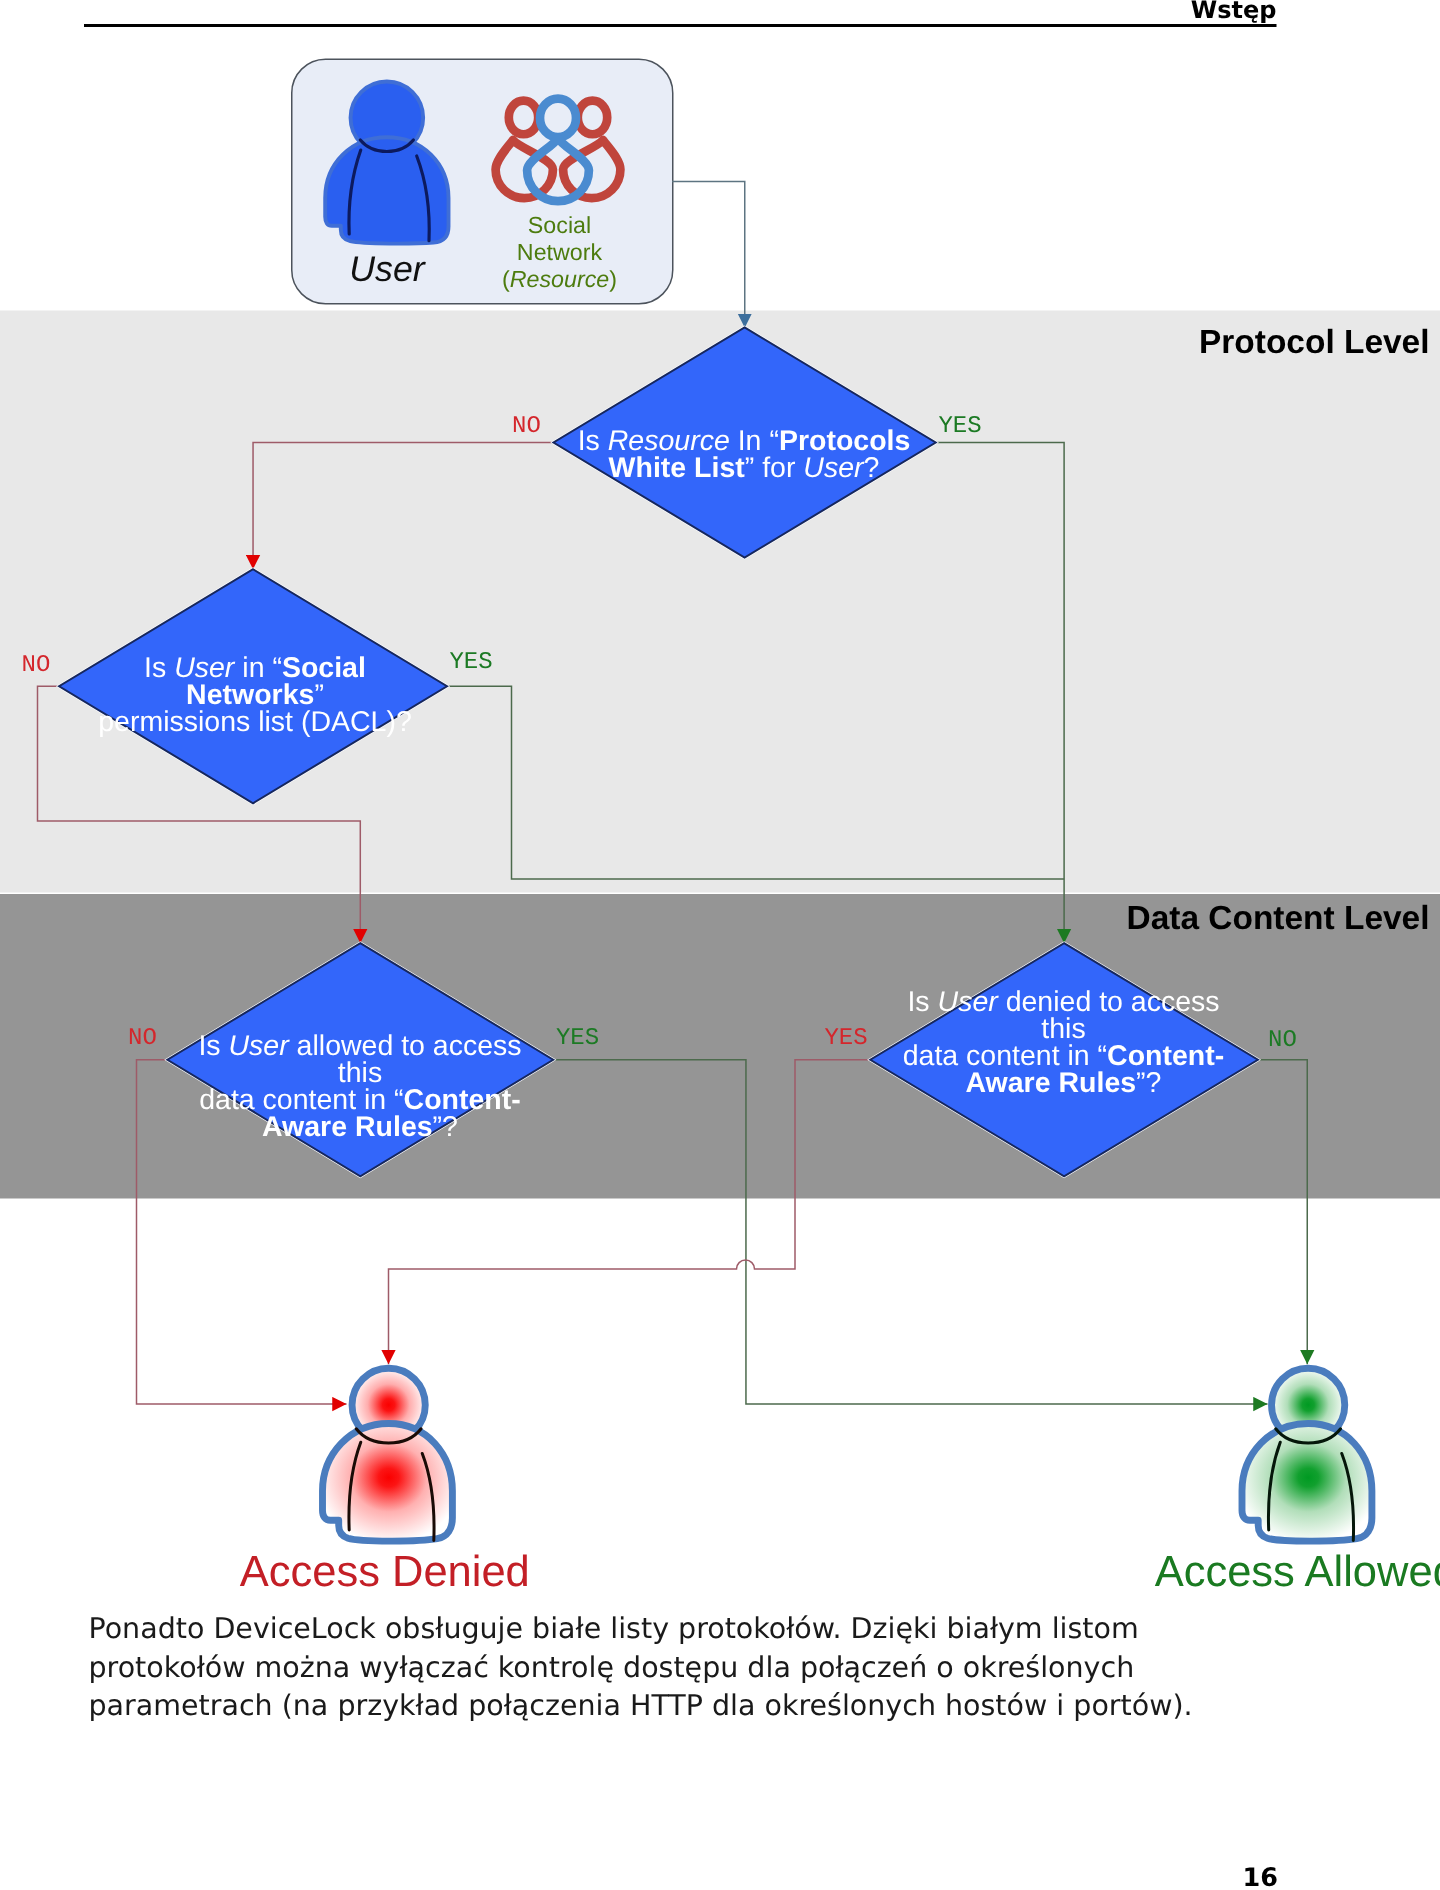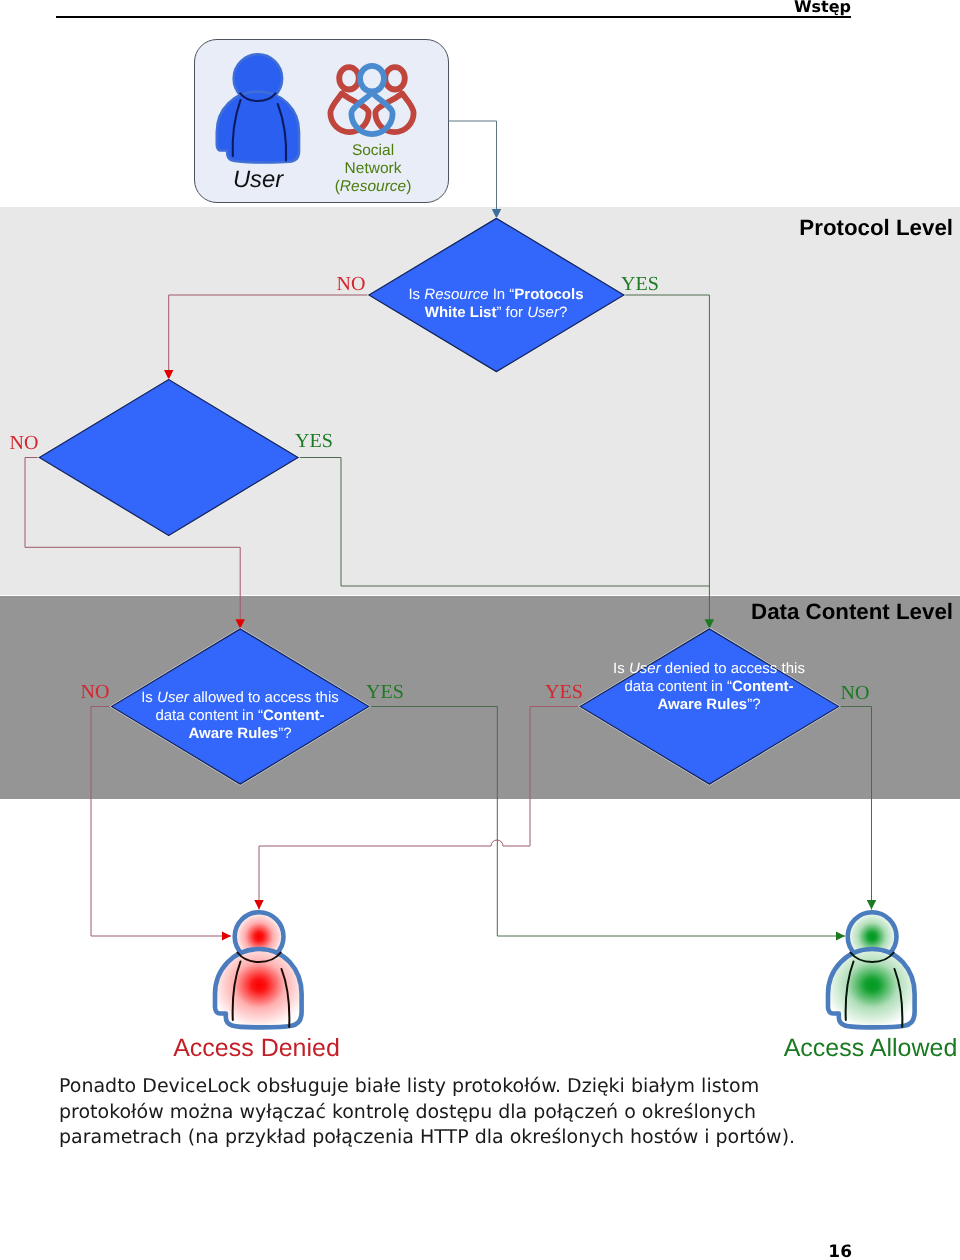--- a/index.html
+++ b/index.html
@@ -26,30 +26,30 @@
   .tb-res{position:absolute;left:312px;top:141.5px;width:122px;text-align:center;
           font-family:"Liberation Sans",sans-serif;font-size:15.5px;line-height:17.8px;color:#4d7c0f;}
   .tb-res i{font-style:italic;}
 
   
   svg.diagram{position:absolute;left:0;top:0;width:960px;height:1260px;}
 
 
   
   .dtext{position:absolute;color:#ffffff;font-family:"Liberation Sans",sans-serif;
-         font-size:15px;line-height:17.9px;text-align:center;}
+         font-size:19px;line-height:17.9px;text-align:center;}
   .dtext i{font-style:italic;}
   .dtext b{font-weight:bold;}
   
-  .elab{position:absolute;font-family:Liberation Serif, serif;font-size:20px;line-height:16px;}
+  .elab{position:absolute;font-family:Liberation Mono, monospace;font-size:16px;line-height:16px;}
   .elab.no{color:#d4262c;}
   .elab.yes{color:#1c7a24;}
 
   
-  .outcome{position:absolute;font-family:"Liberation Sans",sans-serif;font-size:25px;line-height:22.3px;}
+  .outcome{position:absolute;font-family:"Liberation Sans",sans-serif;font-size:29px;line-height:22.3px;}
   .outcome.denied{left:109px;top:1037px;width:295px;text-align:center;color:#c31f26;}
   .outcome.allowed{left:723px;top:1037px;width:295px;text-align:center;color:#1a7a21;}
 
   
   .para{position:absolute;left:59px;top:1074px;width:805px;
         font-family:"DejaVu Sans",sans-serif;font-size:19px;line-height:25.6px;color:#1a1a1a;text-align:left;}
 
   
   .pageno{position:absolute;left:0;top:1242px;width:852px;text-align:right;
         font-family:"DejaVu Sans",sans-serif;font-weight:bold;font-size:17px;color:#000;}
@@ -221,20 +221,24 @@
   <div class="tb-res">
     <span>Social</span><br>
     <span>Network</span><br>
     <span>(</span><i>Resource</i><span>)</span>
   </div>
 
   <div class="dtext" style="left:376px;top:285.5px;width:240px;">
       <div><span>Is </span><i>Resource</i><span> In “</span><b>Protocols</b></div>
       <div><b>White List</b><span>” for </span><i>User</i><span>?</span></div>
     </div>
+  <div class="dtext" style="left:50px;top:437.3px;width:240px;">
+      <div><span>Is </span><i>User</i><span> in “</span><b>Social Networks</b><span>”</span></div>
+      <div><span>permissions list (DACL)?</span></div>
+    </div>
   <div class="dtext" style="left:120px;top:689px;width:240px;">
       <div><span>Is </span><i>User</i><span> allowed to access this</span></div>
       <div><span>data content in “</span><b>Content-</b></div>
       <div><b>Aware Rules</b><span>”?</span></div>
     </div>
   <div class="dtext" style="left:589px;top:660px;width:240px;">
       <div><span>Is </span><i>User</i><span> denied to access this</span></div>
       <div><span>data content in “</span><b>Content-</b></div>
       <div><b>Aware Rules</b><span>”?</span></div>
     </div>

